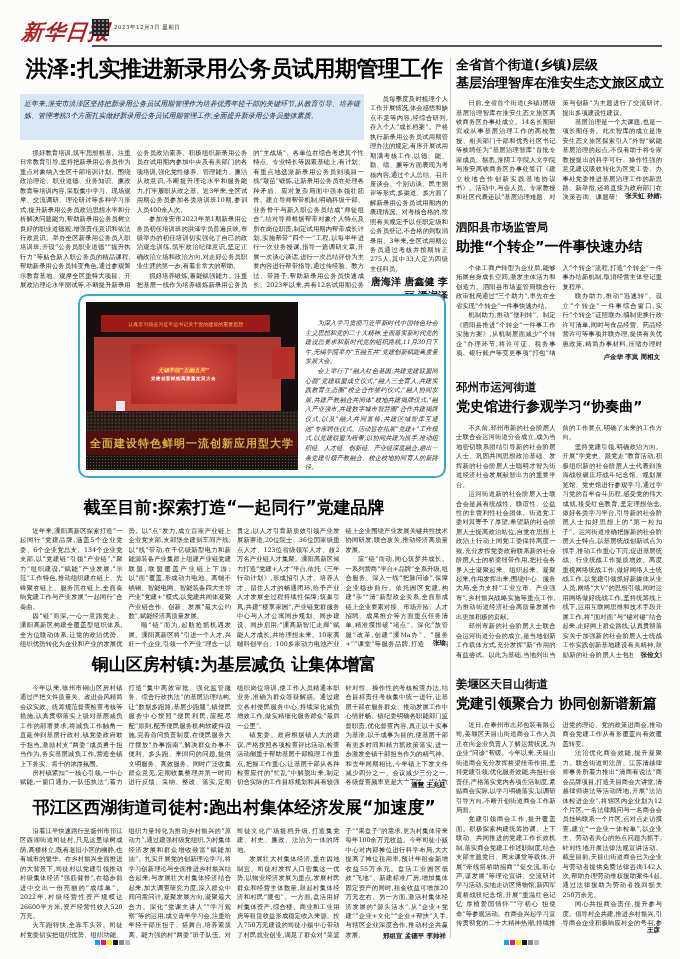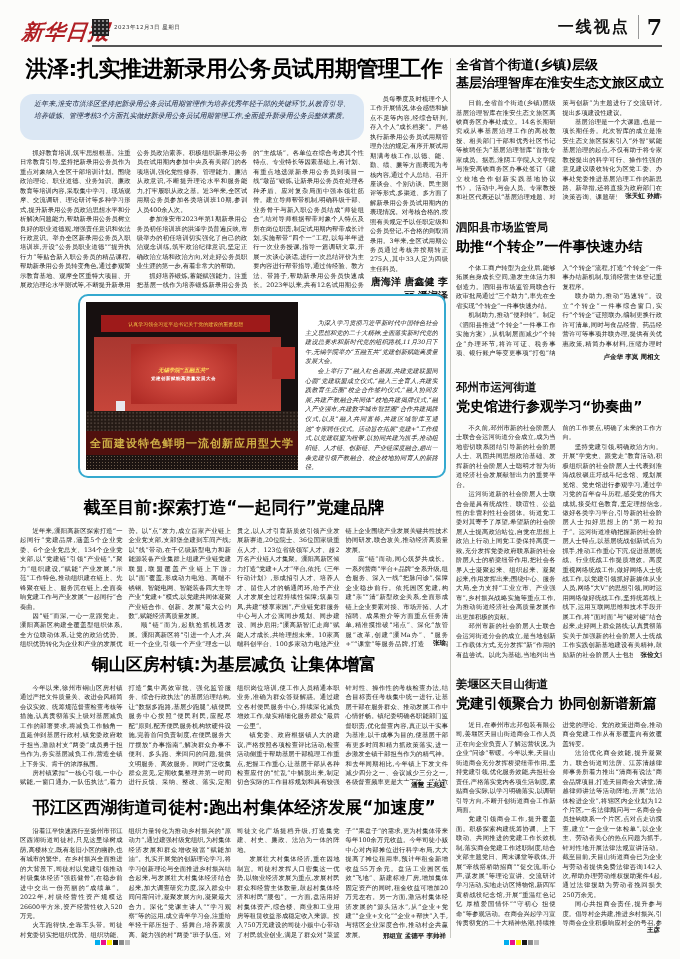--- a/index.html
+++ b/index.html
@@ -27,21 +27,21 @@
   .body-text{font-family:"DejaVu Serif",serif;font-size:6.3px;line-height:1.5;color:#1c1c1c;text-align:justify;}
   .body-text p{margin:0;text-indent:2em;}
   .byline{font-size:10px;font-weight:bold;color:#111;text-align:right;}
   .byline-abs{position:absolute;right:2px;bottom:0;background:#fcfcfa;padding-left:8px;font-size:6.5px;font-weight:bold;color:#111;}
 
   
   .a1{position:absolute;left:0;top:2px;width:428px;}
   .a1 h1{margin:0;font-size:22px;font-weight:900;text-align:center;letter-spacing:-0.5px;color:#000;white-space:nowrap;}
   .a1-content{display:flex;gap:6px;margin-top:10px;}
   .a1-left{width:344px;}
-  .intro-box{box-sizing:border-box;height:46px;background:var(--intro-bg,#dbe7f4);padding:5px 14px;font-family:"DejaVu Serif",serif;font-style:italic;font-size:7px;line-height:1.7;color:#15203a;overflow:hidden;text-align:justify;border-radius:13px;}
+  .intro-box{box-sizing:border-box;height:46px;background:var(--intro-bg,#dbe7f4);padding:5px 4px;font-family:"DejaVu Serif",serif;font-style:italic;font-size:7px;line-height:1.7;color:#15203a;overflow:hidden;text-align:justify;}
   .a1-body3{margin-top:8px;height:142px;overflow:hidden;column-count:3;column-gap:6px;}
   .a1-right{flex:1;display:flex;flex-direction:column;}
   .a1-side{height:178px;overflow:hidden;}
   .a1-right .byline{margin-top:3px;}
 
   
   .photo-box{position:absolute;left:58px;top:242px;width:368px;height:184px;box-sizing:border-box;border:2px solid var(--photo-border,#35a9cf);border-radius:10px;padding:6px;display:flex;gap:7px;background:#fff;}
   .photo{position:relative;width:212px;height:168px;background:#171010;overflow:hidden;flex:none;}
   .ph-banner{position:absolute;top:8%;left:7%;width:80%;height:10%;background:var(--banner-red,#9e1a1a);color:var(--banner-gold,#f0c445);font-size:5px;display:flex;align-items:center;justify-content:center;white-space:nowrap;overflow:hidden;}
   .ph-stage{position:absolute;top:21%;left:4%;width:88%;height:44%;background:linear-gradient(#a93730,#c6453a);}
@@ -82,25 +82,20 @@
   .marks-right{left:48px;top:888px;}
 </style>
 </head>
 <body>
 
 <div class="page">
 
   <div class="masthead">新华日报</div>
   <div class="qr"></div>
   <div class="date">2023年12月3日 星期日</div>
-  <div class="section-block">
-    <span class="section-name">一线视点</span>
-    <span class="vbar"></span>
-    <span class="pageno">7</span>
-  </div>
   <div class="head-rule"></div>
   <div class="vdivider"></div>
 
   <div class="left-col">
 
     <div class="a1">
       <h1>洪泽:扎实推进新录用公务员试用期管理工作</h1>
       <div class="a1-content">
         <div class="a1-left">
           <div class="intro-box">近年来,淮安市洪泽区坚持把新录用公务员试用期管理作为培养优秀年轻干部的关键环节,从教育引导、培养锻炼、管理考核3个方面扎实做好新录用公务员试用期管理工作,全面提升新录用公务员整体素质。</div>

